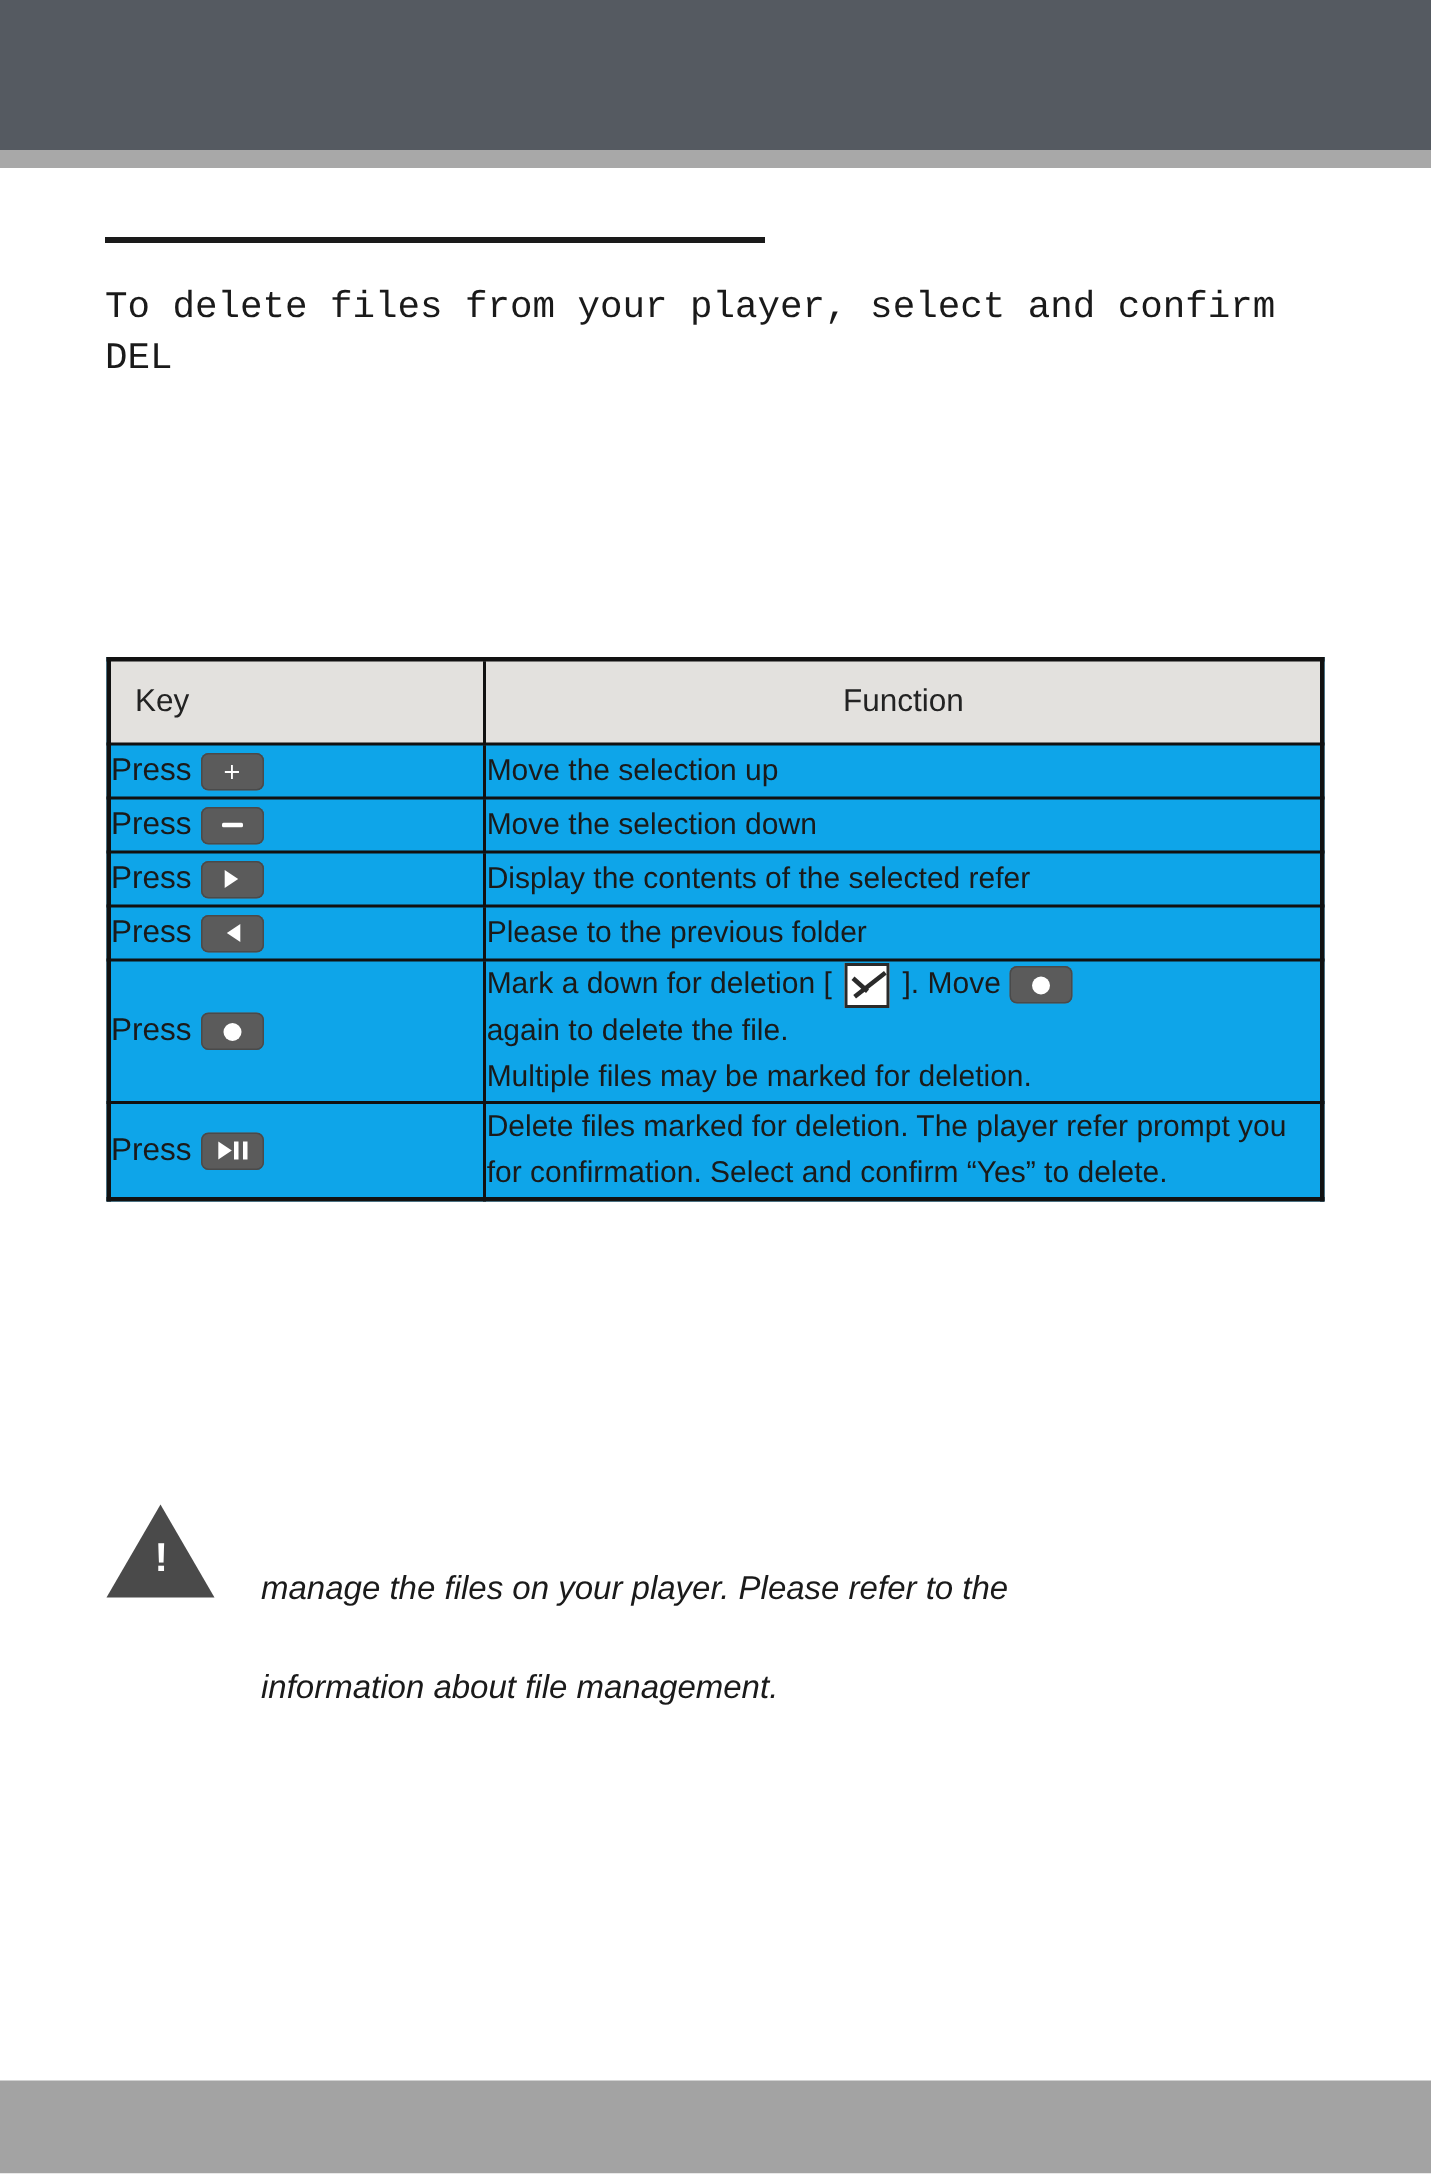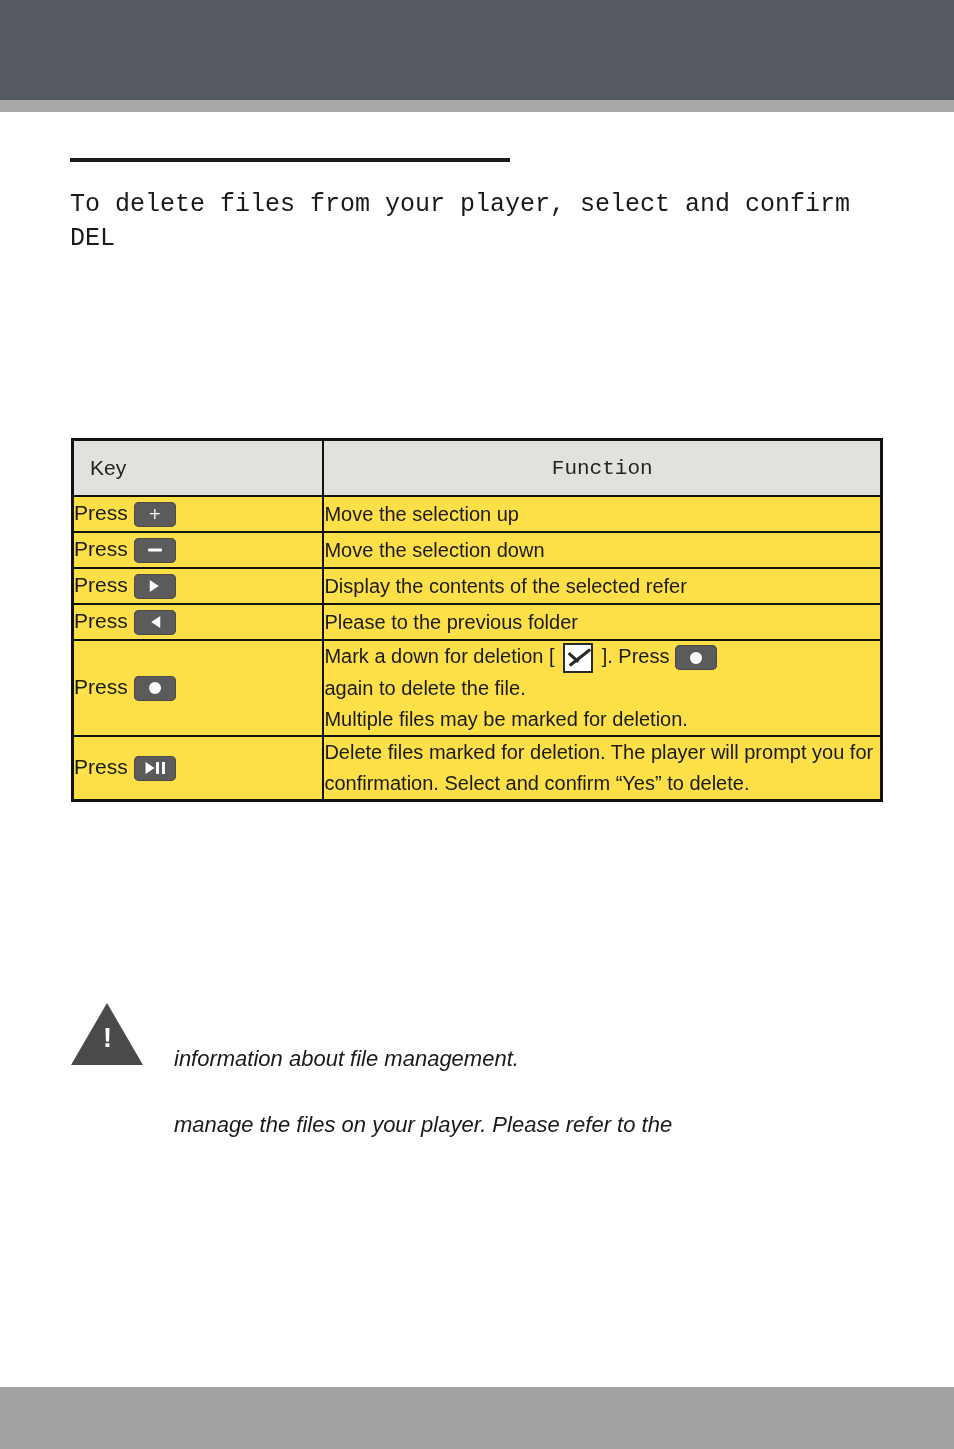--- a/index.html
+++ b/index.html
@@ -56,38 +56,38 @@
   }
 
   
   .tbl {
     position: absolute;
     left: 71px;
     top: 438px;
     width: 812px;
     border-collapse: collapse;
     border: 3px solid #111;
-    background: #fde047;
+    background: #0ea5e9;
   }
   .tbl td, .tbl th {
     border: 2px solid #111;
     padding: 0;
     vertical-align: middle;
     text-align: left;
   }
   .tbl .col-key { width: 250px; }
   .tbl .col-fn  { width: 556px; }
   .hdr td {
     background: #e3e1de;
     height: 54px;
     font-size: 21px;
     color: #232323;
   }
   .hdr .k { padding-left: 16px; }
-  .hdr .f { text-align: center; font-family: Liberation Mono, monospace; }
+  .hdr .f { text-align: center; }
   .cell-key {
     padding: 10px 16px;
     font-size: 21px;
     white-space: nowrap;
   }
   .cell-fn {
     padding: 10px 16px;
     font-size: 20px;
     line-height: 31px;
   }
@@ -278,39 +278,39 @@
       <td class="cell-fn">Please to the previous folder</td>
     </tr>
 
     <tr>
       <td class="cell-key">
         <span>Press</span><span class="kb"><span class="dot"></span></span>
       </td>
       <td class="cell-fn">
         <span>Mark a down for deletion [</span>
         <span class="markbox"><i></i><i></i></span>
-        <span>]. Press</span><span class="kb"><span class="dot"></span></span><br>
+        <span>]. Move</span><span class="kb"><span class="dot"></span></span><br>
         <span>again to delete the file.</span><br>
         <span>Multiple files may be marked for deletion.</span>
       </td>
     </tr>
 
     <tr>
       <td class="cell-key">
         <span>Press</span><span class="kb playpause"><span class="tri-r"></span><span class="bars">
               <i></i>
               <i></i>
             </span></span>
       </td>
-      <td class="cell-fn">Delete files marked for deletion. The player will prompt you for confirmation. Select and confirm “Yes” to delete.</td>
+      <td class="cell-fn">Delete files marked for deletion. The player refer prompt you for confirmation. Select and confirm “Yes” to delete.</td>
     </tr>
   </tbody>
 </table>
 
 <div class="note-icon">
   <span class="bang">!</span>
 </div>
 <div class="note-text">
+  <div>manage the files on your player. Please refer to the</div>
   <div>information about file management.</div>
-  <div>manage the files on your player. Please refer to the</div>
 </div>
 
 <div class="bottom-band"></div>
 
 </body></html>

